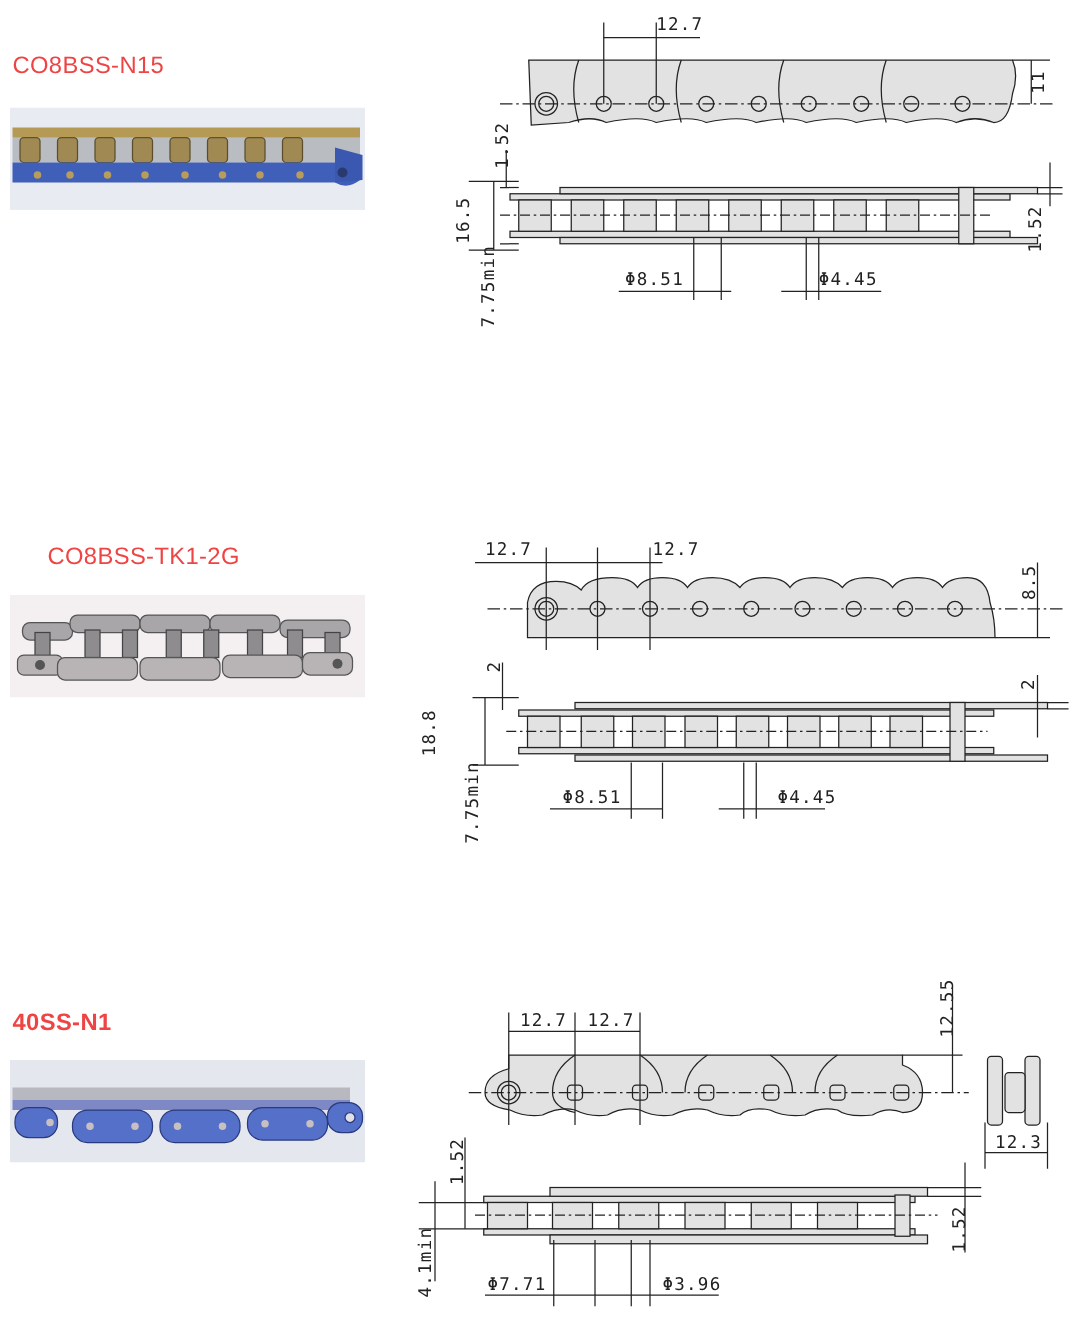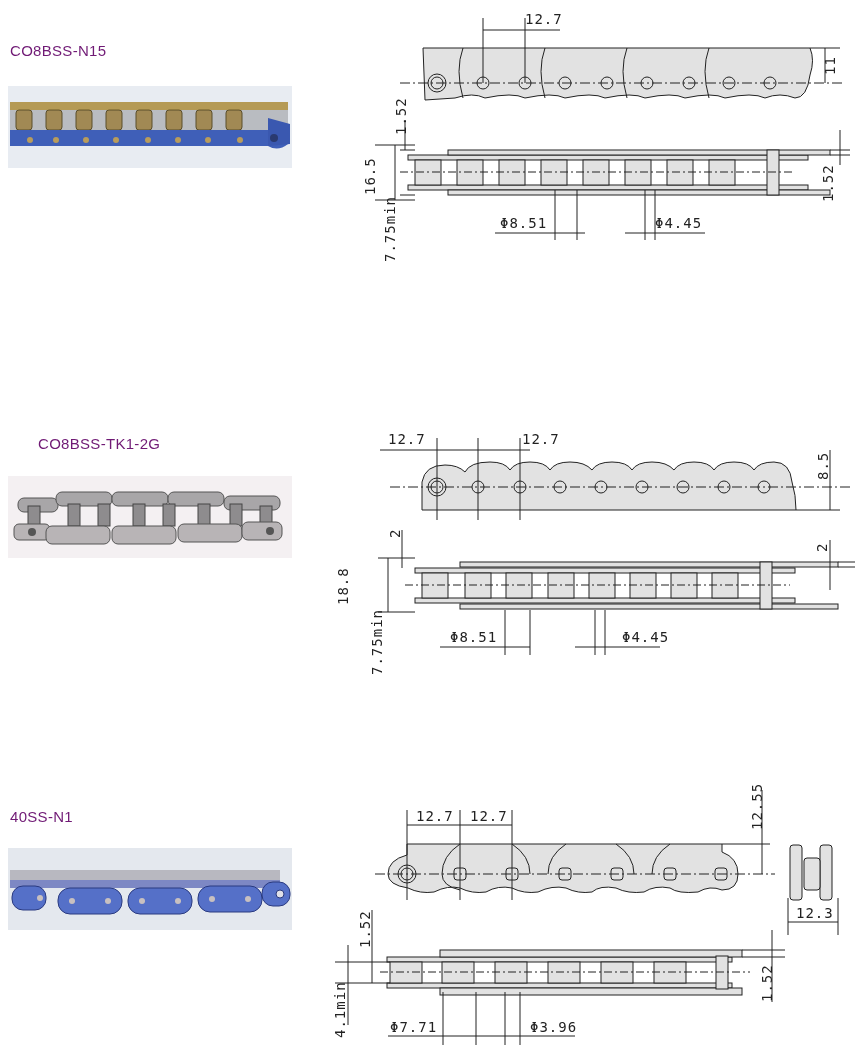--- a/index.html
+++ b/index.html
@@ -1,19 +1,19 @@
 <!DOCTYPE html>
 <html><head>
 <meta charset="utf-8">
 <style>
   html, body { margin: 0; padding: 0; background: #ffffff; }
   body { width: 860px; height: 1060px; position: relative; overflow: hidden;
          font-family: "Liberation Sans", sans-serif; color: #222; }
   .section { position: absolute; left: 0; width: 860px; }
-  .title { position: absolute; left: 10px; font-size: 15px; letter-spacing: 0.3px; color: #701a75;
+  .title { position: absolute; left: 10px; font-size: 19px; letter-spacing: 0.3px; color: #ef4444;
            font-family: "Liberation Sans", sans-serif; }
   .photo { position: absolute; left: 8px; width: 284px; height: 82px; }
   .drawing { position: absolute; }
   .dim { font-family: "DejaVu Sans Mono", monospace; font-size: 14px; fill: #222; letter-spacing: 1px; }
   svg text { font-family: "DejaVu Sans Mono", monospace; }
 </style>
 </head>
 <body>
 
 <div class="section" style="top:0;height:300px;">
@@ -199,21 +199,21 @@
     <text class="dim" transform="translate(70,118) rotate(-90)">2</text>
     <text class="dim" transform="translate(18,185) rotate(-90)">18.8</text>
     <text class="dim" transform="translate(52,255) rotate(-90)">7.75min</text>
     <text class="dim" transform="translate(497,132) rotate(-90)">2</text>
     <text class="dim" x="120" y="222">Φ8.51</text>
     <text class="dim" x="292" y="222">Φ4.45</text>
   </svg>
 </div>
 
 <div class="section" style="top:770px;height:290px;">
-  <div class="title" style="top:38px;">40SS-N1</div>
+  <div class="title" style="top:38px;font-weight:bold;">40SS-N1</div>
   <svg class="photo" style="top:78px;" viewBox="0 0 284 82">
     <rect width="284" height="82" fill="#e4e8ee"></rect>
     <rect x="2" y="22" width="270" height="10" fill="#b8b8c0"></rect>
     <rect x="2" y="32" width="270" height="8" fill="#3848a8" opacity="0.6"></rect>
     <g fill="#5570c8" stroke="#2a3a80" stroke-width="1">
       <rect x="4" y="38" width="34" height="24" rx="11"></rect>
       <rect x="50" y="40" width="64" height="26" rx="12"></rect>
       <rect x="120" y="40" width="64" height="26" rx="12"></rect>
       <rect x="190" y="38" width="64" height="26" rx="12"></rect>
       <rect x="254" y="34" width="28" height="24" rx="11"></rect>

